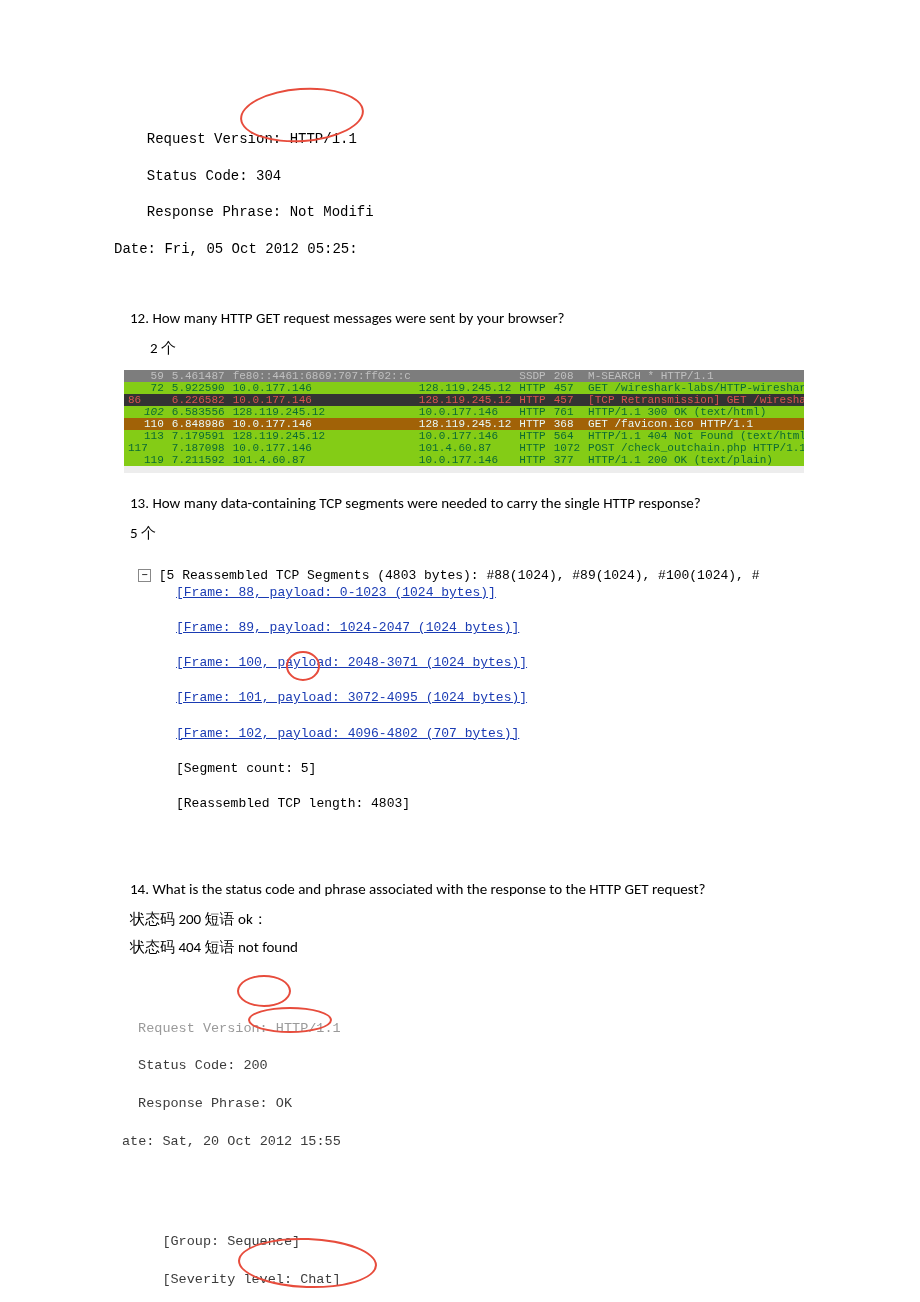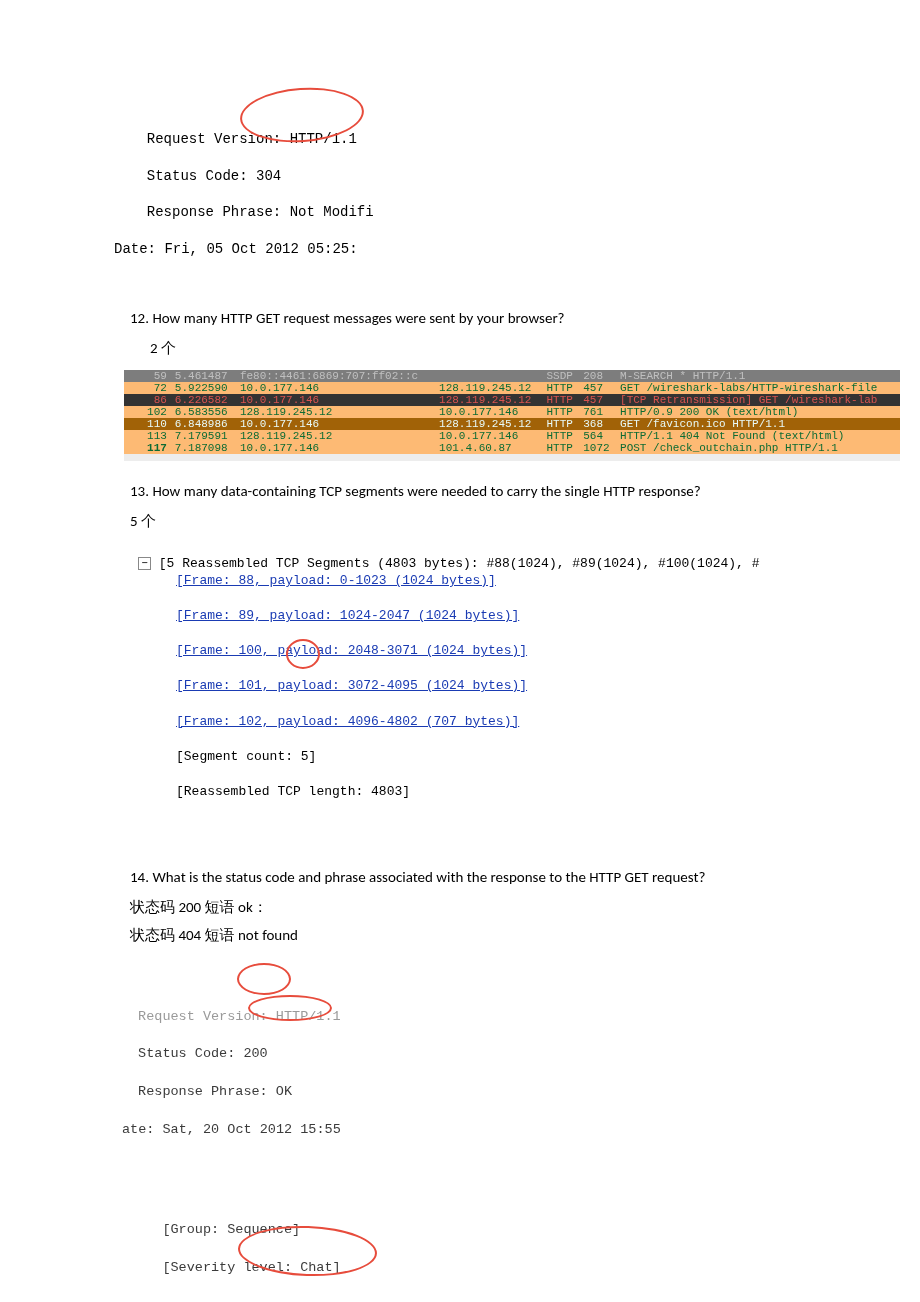--- a/index.html
+++ b/index.html
@@ -46,21 +46,21 @@
     border-collapse: collapse;
     font-family: Consolas, "Courier New", monospace;
     font-size: 11px;
     margin: 6px 0;
     background: #ededed;
   }
   .pkt-table td {
     padding: 0 4px;
     white-space: nowrap;
   }
-  .pkt-table tr.row-normal { background: #fdba74; color: #0c6b33; }
+  .pkt-table tr.row-normal { background: #84cc16; color: #0c6b33; }
   .pkt-table tr.row-gray { background: #7d7d7d; color: #c0c0c0; }
   .pkt-table tr.row-darkred { background: #333333; color: #d9534f; }
   .pkt-table tr.row-sel { background: #a16207; color: #e8faf8; }
   .pkt-table tr.bottom-cut td { color: #888; background: #ededed; }
 
   .frame-link {
     color: #1a3bb3;
     text-decoration: underline;
   }
   .tree-toggle {
@@ -90,21 +90,21 @@
     white-space: pre;
     line-height: 1.4;
     color: #3b3b3b;
   }
   .ellipse-1 { left: 110px; top: -6px; width: 120px; height: 50px; transform: rotate(-4deg);}
   .ellipse-2 { left: 105px; top: -5px; width: 50px; height: 28px; }
   .ellipse-3 { left: 118px; top: -4px; width: 30px; height: 26px; }
   .ellipse-4 { left: 155px; top: -6px; width: 70px; height: 26px; }
   .ellipse-5 { left: 110px; top: 16px; width: 130px; height: 34px; transform: rotate(2deg);}
   .block-wrap { position: relative; }
-  .pkt-wrap { width: 776px; margin-left: -6px; overflow: hidden; }
+  .pkt-wrap { width: 680px; margin-left: -6px; overflow: hidden; }
 </style>
 </head>
 <body>
 
 <div class="page">
 
   <div class="mono mono-block block-wrap">
     <span class="red-ellipse ellipse-1"></span>
 <div>  Request Version: HTTP/1.1</div>
 <div>  Status Code: 304</div>
@@ -130,63 +130,72 @@
           <tr class="row-normal">
             <td style="text-align: right;">  72</td>
             <td>5.922590</td>
             <td>10.0.177.146</td>
             <td>128.119.245.12</td>
             <td>HTTP</td>
             <td>  457</td>
             <td>GET /wireshark-labs/HTTP-wireshark-file</td>
           </tr>
           <tr class="row-darkred">
-            <td style="text-align: right; font-family: Liberation Mono, monospace;">  86</td>
+            <td style=" font-family: Liberation Mono, monospace;">  86</td>
             <td>6.226582</td>
             <td>10.0.177.146</td>
             <td>128.119.245.12</td>
             <td>HTTP</td>
             <td>  457</td>
             <td>[TCP Retransmission] GET /wireshark-lab</td>
           </tr>
           <tr class="row-normal">
-            <td style="text-align: right;"> 102</td>
+            <td style="text-align: right; font-style: italic;"> 102</td>
             <td>6.583556</td>
             <td>128.119.245.12</td>
             <td>10.0.177.146</td>
             <td>HTTP</td>
             <td>  761</td>
-            <td>HTTP/0.9 200 OK  (text/html)</td>
+            <td>HTTP/1.1 300 OK  (text/html)</td>
           </tr>
           <tr class="row-sel">
             <td style="text-align: right;"> 110</td>
             <td>6.848986</td>
             <td>10.0.177.146</td>
             <td>128.119.245.12</td>
             <td>HTTP</td>
             <td>  368</td>
             <td>GET /favicon.ico HTTP/1.1</td>
           </tr>
           <tr class="row-normal">
             <td style="text-align: right; padding-left: 20px;"> 113</td>
             <td>7.179591</td>
             <td>128.119.245.12</td>
             <td>10.0.177.146</td>
             <td>HTTP</td>
             <td>  564</td>
             <td>HTTP/1.1 404 Not Found  (text/html)</td>
           </tr>
           <tr class="row-normal">
-            <td style="text-align: right; font-weight: bold;"> 117</td>
+            <td style="text-align: left;"> 117</td>
             <td>7.187098</td>
             <td>10.0.177.146</td>
             <td>101.4.60.87</td>
             <td>HTTP</td>
             <td> 1072</td>
             <td>POST /check_outchain.php HTTP/1.1</td>
+          </tr>
+          <tr class="row-normal">
+            <td style="text-align: right;"> 119</td>
+            <td>7.211592</td>
+            <td>101.4.60.87</td>
+            <td>10.0.177.146</td>
+            <td>HTTP</td>
+            <td>  377</td>
+            <td>HTTP/1.1 200 OK  (text/plain)</td>
           </tr>
           <tr class="bottom-cut">
             <td colspan="7" style="height:6px;overflow:hidden;font-size:6px;color:#999">&nbsp;</td>
           </tr>
         </tbody>
   </table>
   </div>
 
   <div class="question">13. How many data-containing TCP segments were needed to carry the single HTTP response?</div>
   <div class="answer">5 个</div>

